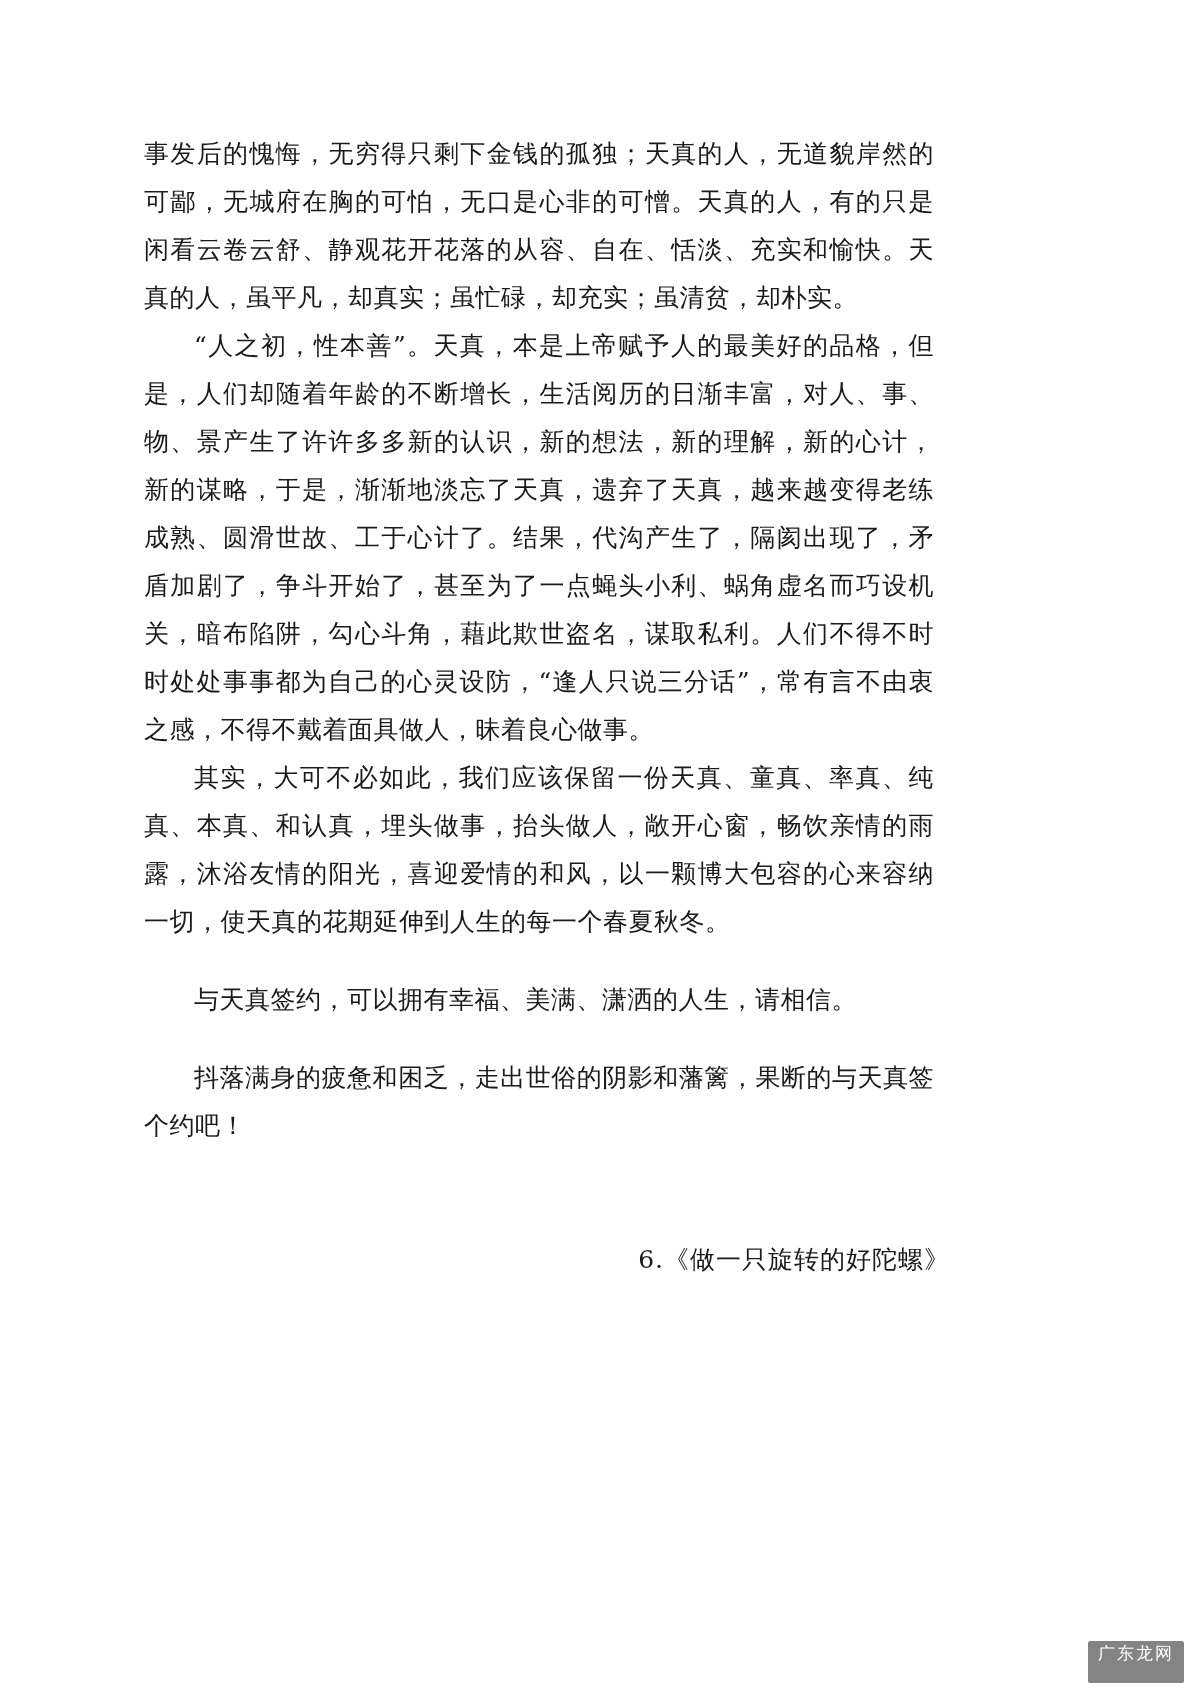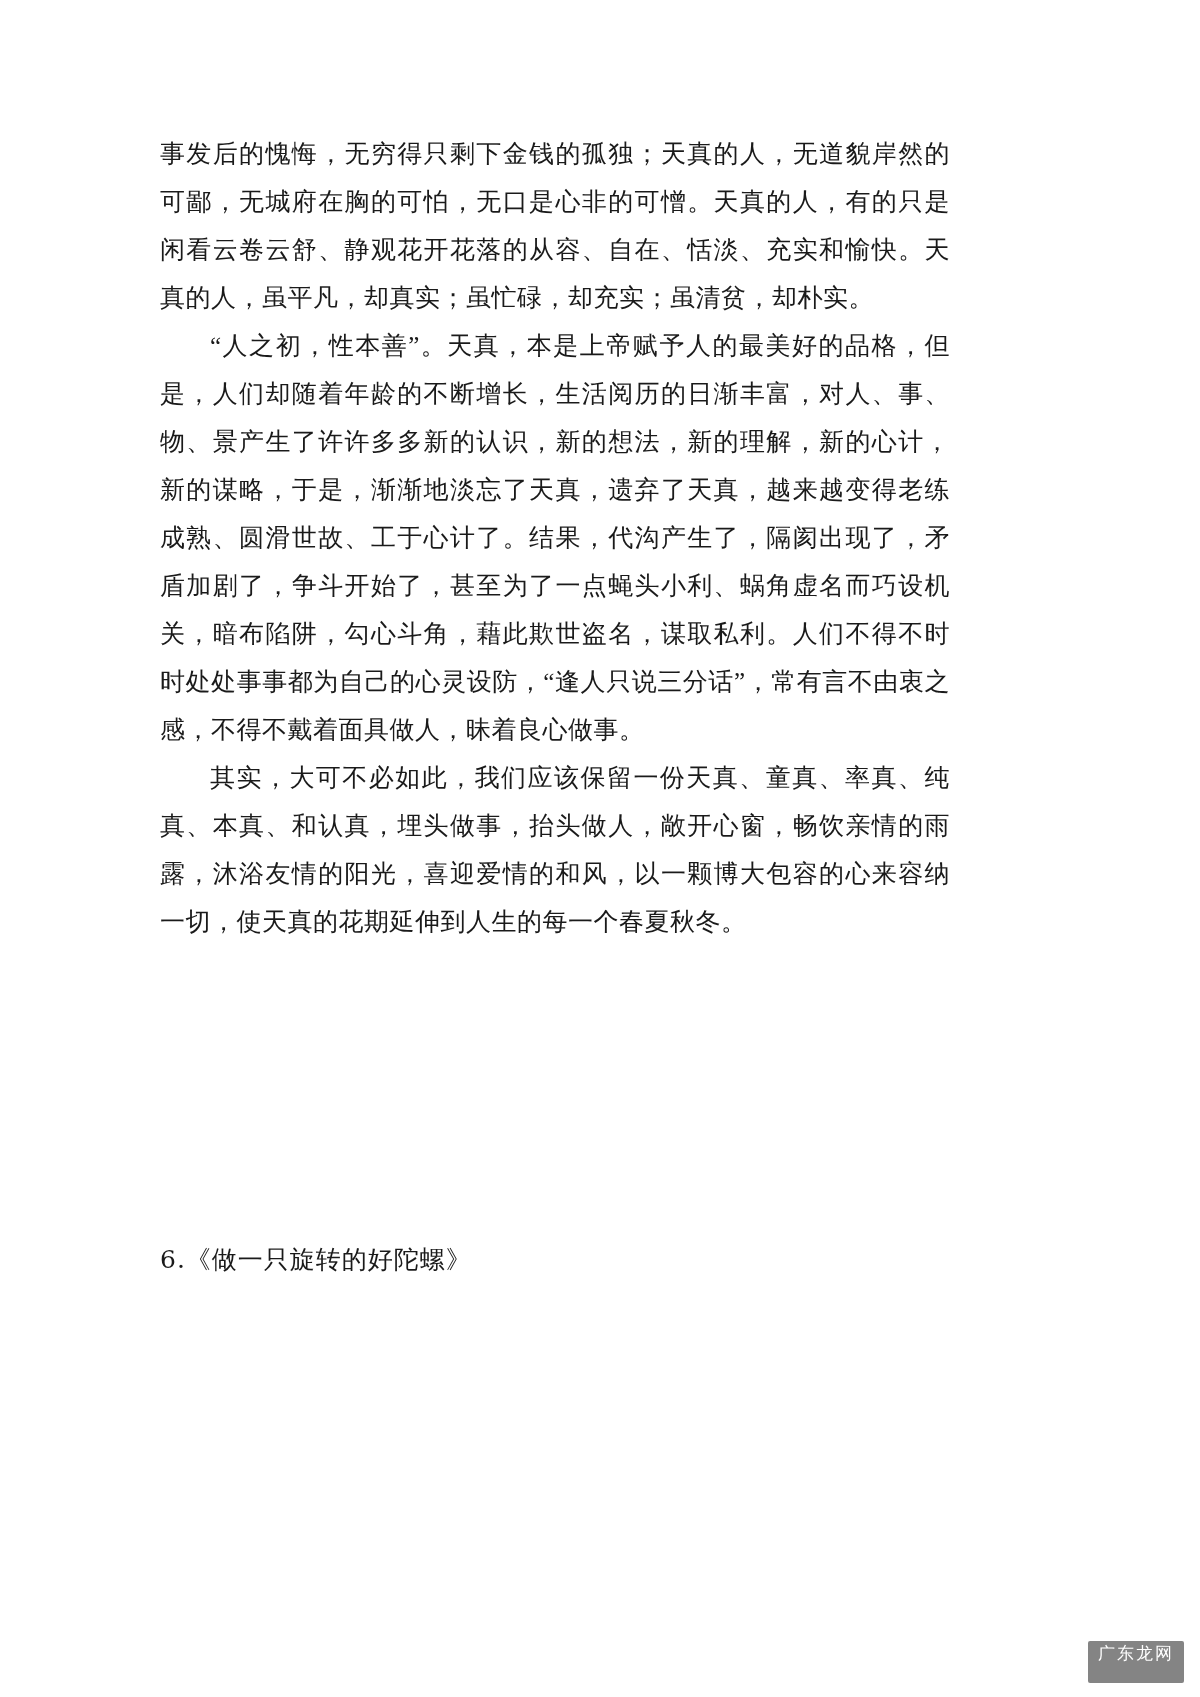--- a/index.html
+++ b/index.html
@@ -18,45 +18,44 @@
   .page {
     position: absolute;
     top: 0;
     left: 0;
     width: 1200px;
     height: 1697px;
     background: #fff;
   }
   .content {
     position: absolute;
-    left: 160px;
+    left: 144px;
     top: 130px;
     width: 790px;
-    font-family: Liberation Serif, serif;
   }
   .para {
     font-size: 25px;
     line-height: 48px;
     text-align: justify;
     text-justify: inter-ideograph;
     letter-spacing: 0.5px;
     margin: 0 0 0 0;
   }
   .indent {
     text-indent: 50px;
   }
   .gap-sm { margin-top: 0px; }
   .gap-md { margin-top: 30px; }
 
   .section-title {
     position: absolute;
     left: 160px;
     top: 1240px;
     width: 790px;
-    text-align: left;
+    text-align: right;
     font-size: 25px;
     line-height: 40px;
     letter-spacing: 1px;
   }
 
   .watermark {
     position: absolute;
     right: 16px;
     bottom: 14px;
     display: flex;
@@ -82,21 +81,23 @@
 
   <div class="content">
 
     <p class="para">事发后的愧悔，无穷得只剩下金钱的孤独；天真的人，无道貌岸然的可鄙，无城府在胸的可怕，无口是心非的可憎。天真的人，有的只是闲看云卷云舒、静观花开花落的从容、自在、恬淡、充实和愉快。天真的人，虽平凡，却真实；虽忙碌，却充实；虽清贫，却朴实。</p>
 
     <p class="para indent gap-sm">“人之初，性本善”。天真，本是上帝赋予人的最美好的品格，但是，人们却随着年龄的不断增长，生活阅历的日渐丰富，对人、事、物、景产生了许许多多新的认识，新的想法，新的理解，新的心计，新的谋略，于是，渐渐地淡忘了天真，遗弃了天真，越来越变得老练成熟、圆滑世故、工于心计了。结果，代沟产生了，隔阂出现了，矛盾加剧了，争斗开始了，甚至为了一点蝇头小利、蜗角虚名而巧设机关，暗布陷阱，勾心斗角，藉此欺世盗名，谋取私利。人们不得不时时处处事事都为自己的心灵设防，“逢人只说三分话”，常有言不由衷之感，不得不戴着面具做人，昧着良心做事。</p>
 
     <p class="para indent gap-sm">其实，大可不必如此，我们应该保留一份天真、童真、率真、纯真、本真、和认真，埋头做事，抬头做人，敞开心窗，畅饮亲情的雨露，沐浴友情的阳光，喜迎爱情的和风，以一颗博大包容的心来容纳一切，使天真的花期延伸到人生的每一个春夏秋冬。</p>
 
 
+    <p class="para indent gap-md"> 与天真签约，可以拥有幸福、美满、潇洒的人生，请相信。</p>
 
+    <p class="para indent gap-md">抖落满身的疲惫和困乏，走出世俗的阴影和藩篱，果断的与天真签个约吧！</p>
 
   </div>
 
   <div class="section-title">6.《做一只旋转的好陀螺》</div>
 
   <div class="watermark">
     <span class="wm-box">广东龙网</span>
   </div>
 
 </div>

